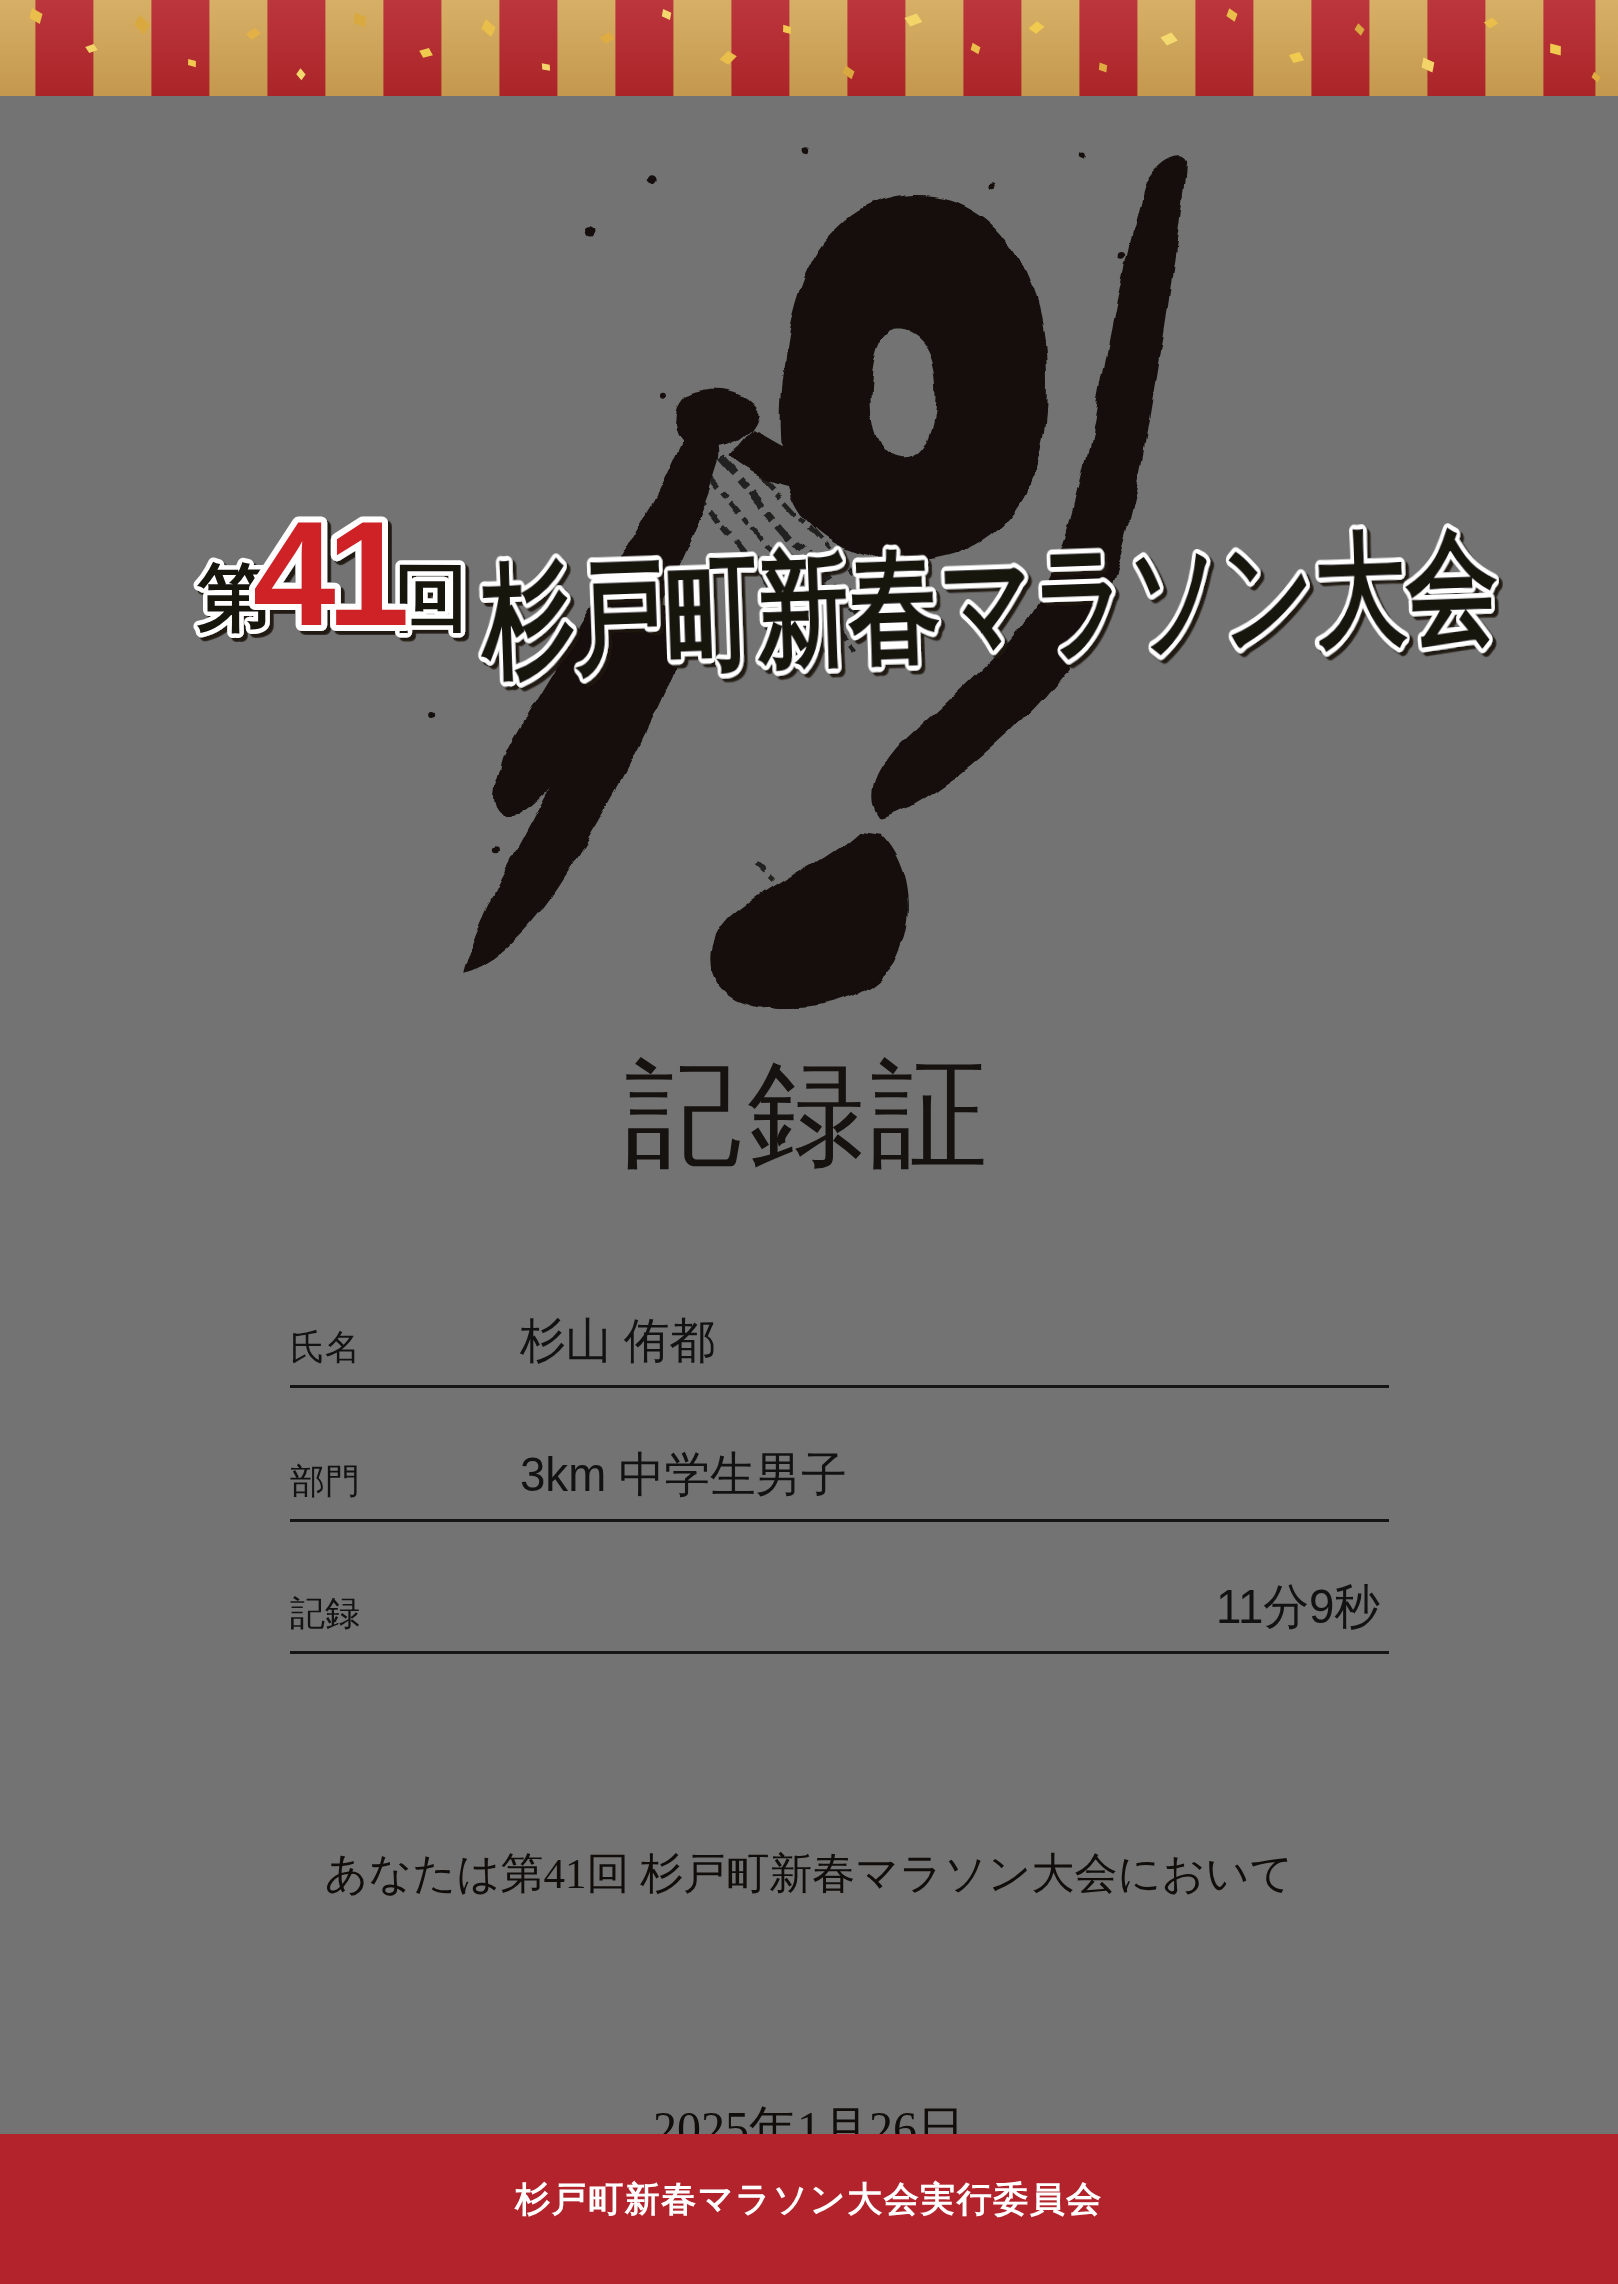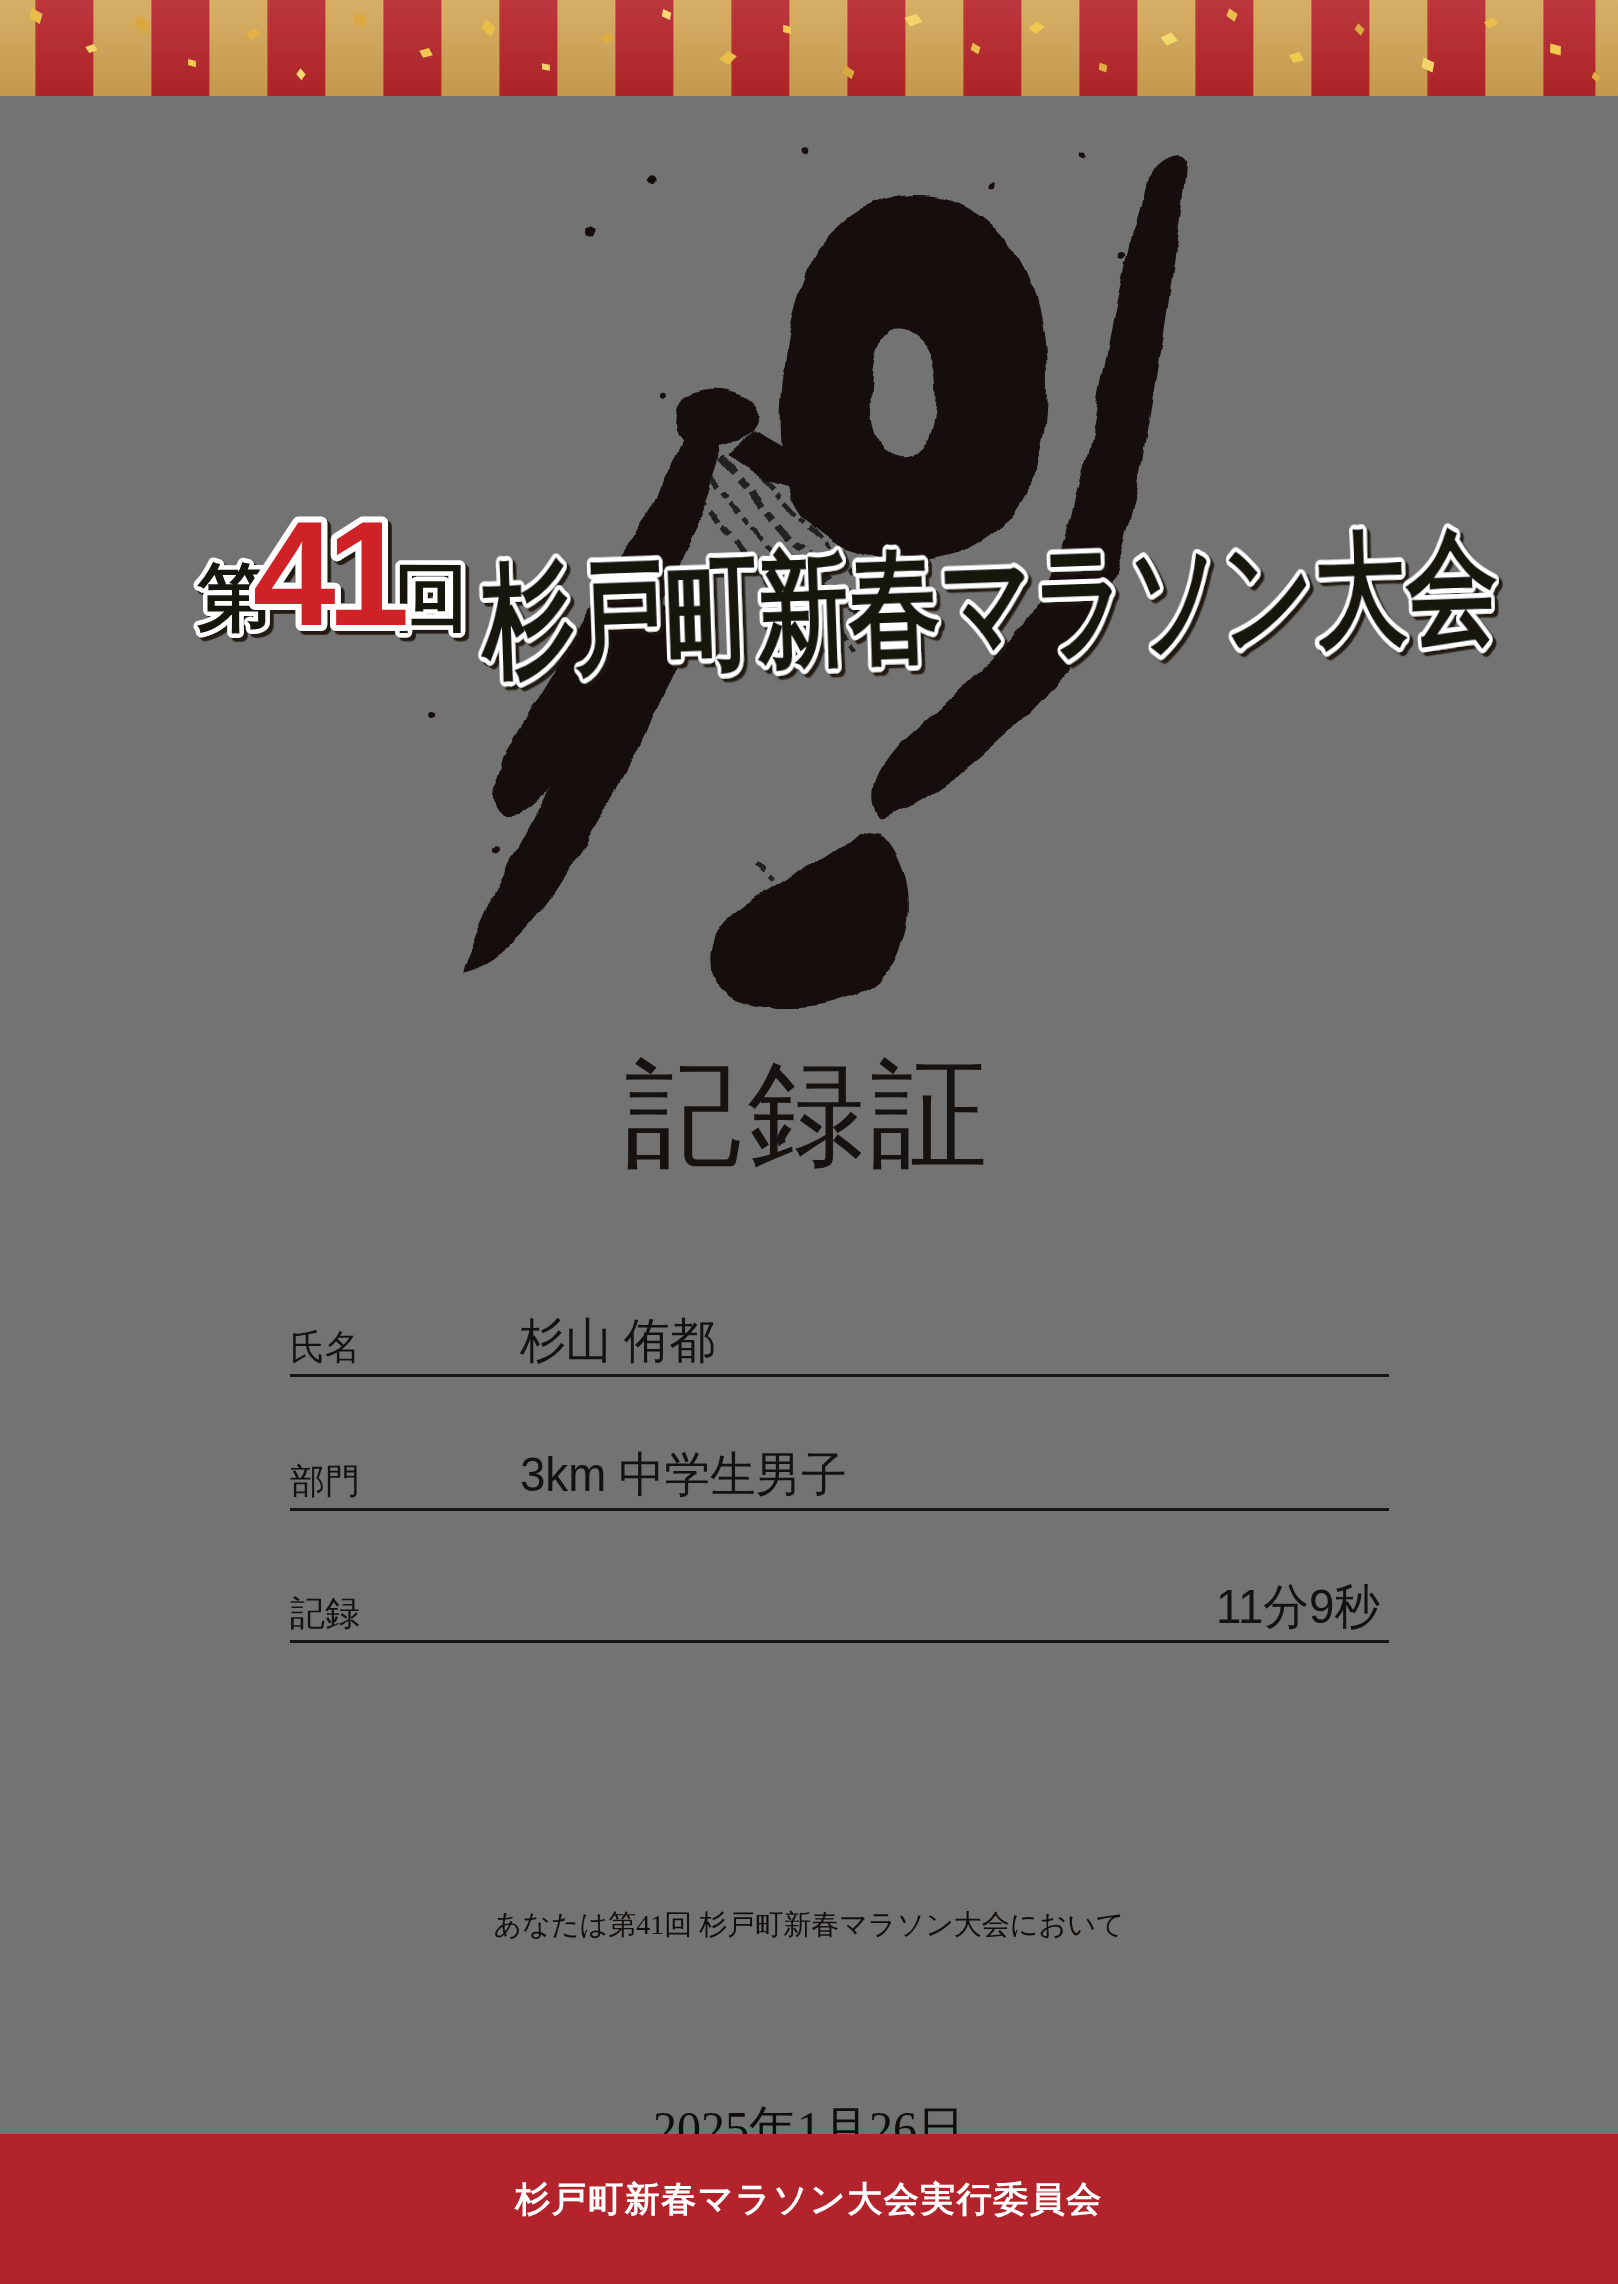--- a/index.html
+++ b/index.html
@@ -28,32 +28,32 @@
   .s-r3{left:0;top:121px;width:1385px;height:17.3px;}
   .banner-svg{position:absolute;left:0;top:0;width:1618px;height:211px;z-index:3;}
 
   
   .cert-title{position:absolute;left:0;top:1036px;width:1618px;text-align:center;
     font-size:117px;letter-spacing:6px;color:#151210;z-index:4;}
 
   
   .fields{position:absolute;left:290px;top:1281px;width:1099px;height:497px;z-index:4;}
   .field-row{position:absolute;left:0;right:0;height:84px;border-bottom:3px solid #151515;
-    display:flex;align-items:flex-end;padding-bottom:9px;box-sizing:content-box;}
+    display:flex;align-items:flex-end;padding-bottom:20px;box-sizing:content-box;}
   .row-0{top:0;}
   .row-1{top:134px;}
   .row-2{top:266px;justify-content:space-between;}
   .row-3{top:401px;}
   .f-label{width:230px;font-size:35px;color:#121212;flex:0 0 auto;line-height:1;}
   .f-value{font-family:"Liberation Sans","DejaVu Sans",sans-serif;font-size:48px;color:#121212;
     line-height:1;transform:scaleX(0.95);transform-origin:left bottom;white-space:pre;}
 
   
-  .statement{position:absolute;left:0;top:1905px;width:1618px;text-align:center;
-    font-size:28px;line-height:1.43;color:#100d0a;z-index:4;}
+  .statement{position:absolute;left:0;top:1843px;width:1618px;text-align:center;
+    font-size:43px;line-height:1.43;color:#100d0a;z-index:4;}
   .cert-date{position:absolute;left:0;top:2097px;width:1618px;text-align:center;
     font-size:48px;color:#100d0a;z-index:4;}
 
   
   .footer{position:absolute;left:0;top:2134px;width:1618px;height:150px;background:#B2232B;z-index:4;}
   .footer-text{margin-top:42px;text-align:center;font-size:35px;font-weight:bold;
     color:#ffffff;letter-spacing:1.5px;}
 </style>
 </head>
 <body>

